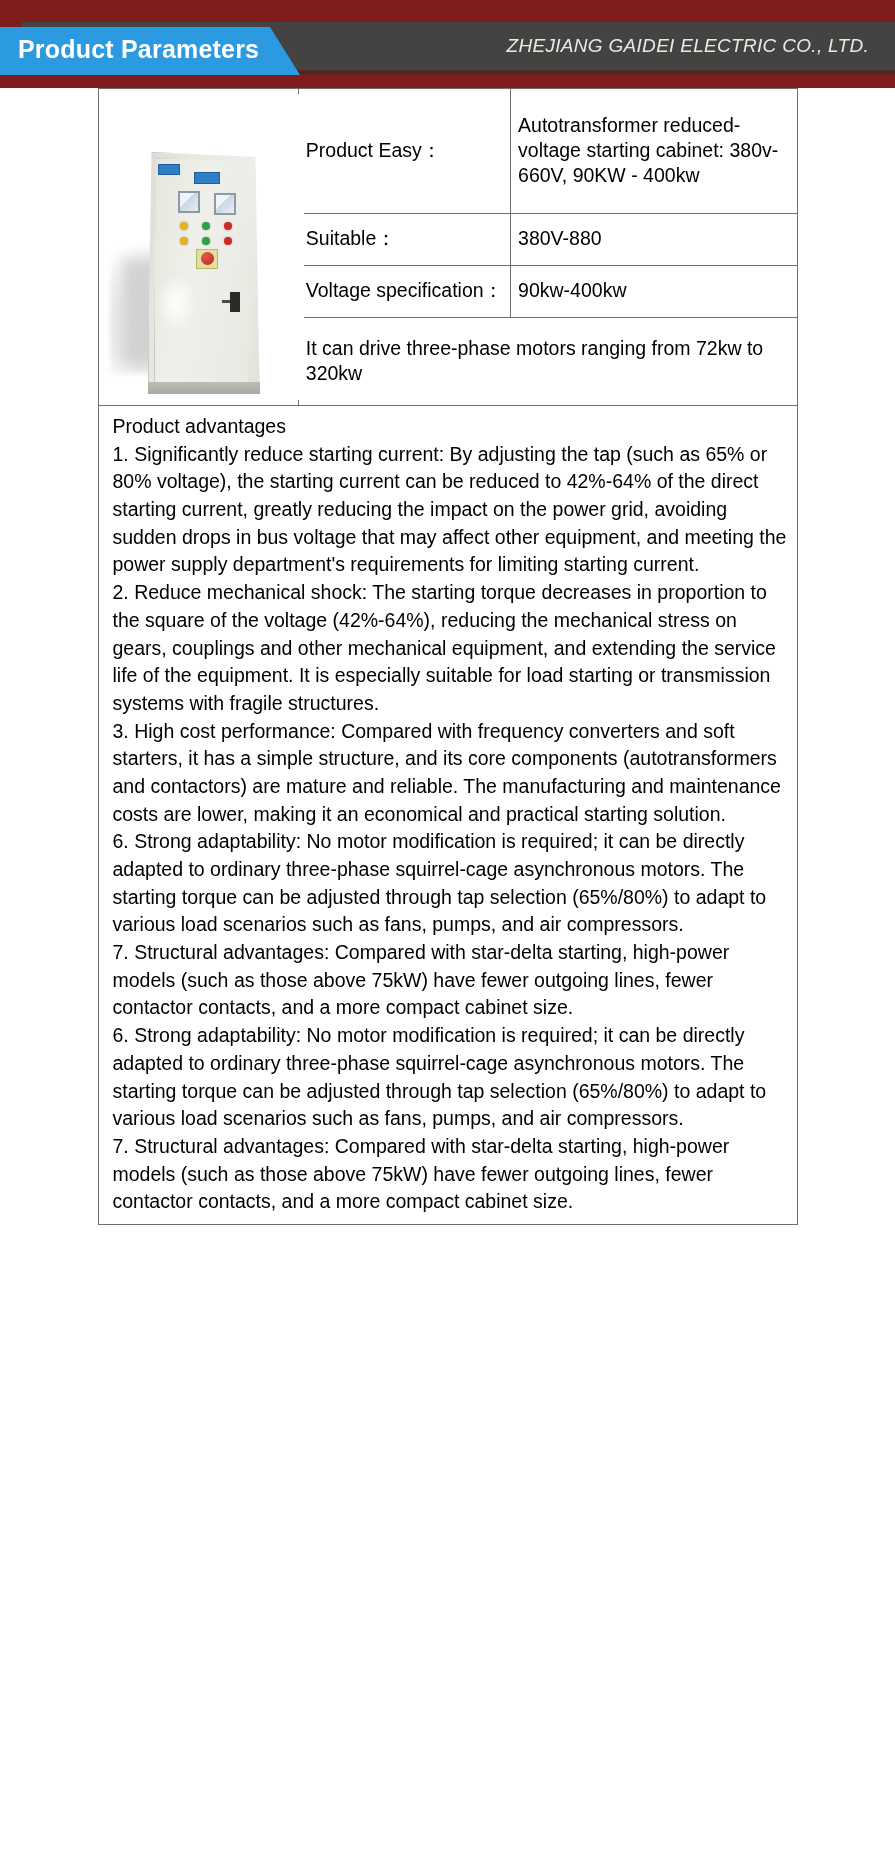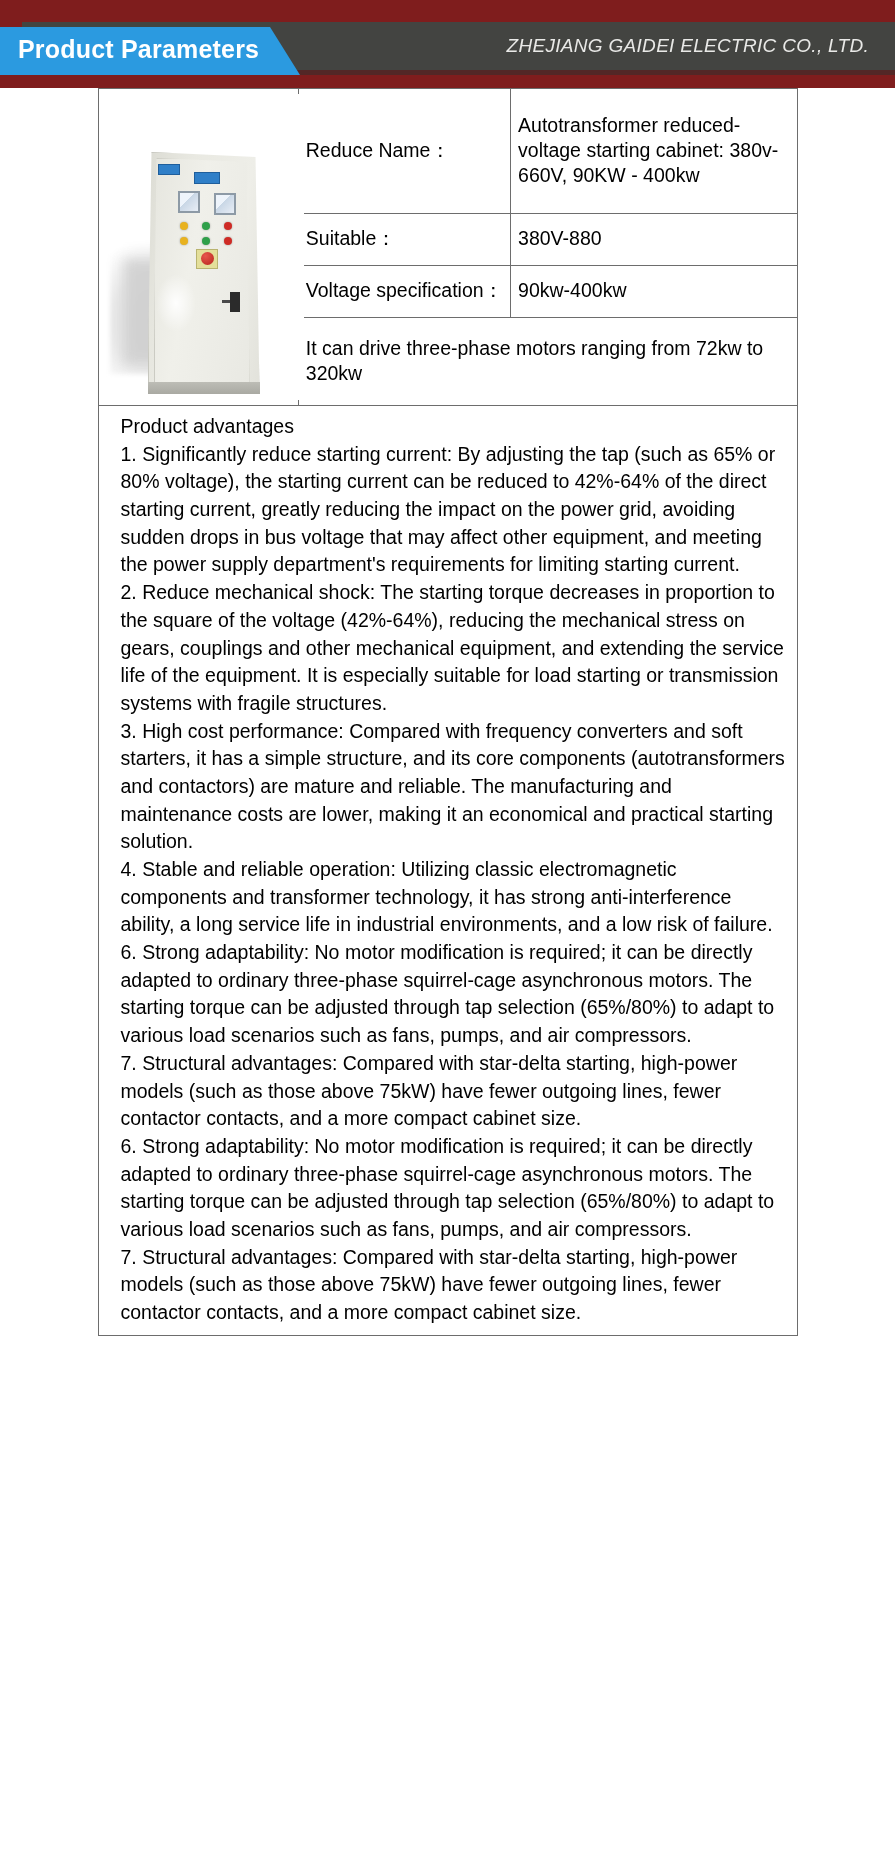--- a/index.html
+++ b/index.html
@@ -185,21 +185,21 @@
     width:10px; height:3px;
     background:#4a4a4a;
   }
 
   
   .body-wrap {
     margin:0 auto;
     width:700px;
     border:1px solid #6d6d6d;
     border-top:none;
-    padding:7px 10px 8px 22px;
+    padding:7px 10px 8px 14px;
   }
   .body-wrap p, .body-wrap .adv-title {
     font-size:19.5px;
     color:#000000;
     line-height:1.42;
     text-align:left;
   }
 </style>
 </head>
 <body>
@@ -233,21 +233,21 @@
           <div class="lamp g2"></div>
           <div class="lamp r1"></div>
           <div class="lamp r2"></div>
           <div class="estop-box"></div>
           <div class="estop-btn"></div>
           <div class="handle-rod"></div>
           <div class="handle"></div>
           <div class="cab-base"></div>
         </div>
       </td>
-      <td class="label-cell">Reduce Name：</td>
+      <td class="label-cell">Product Easy：</td>
       <td class="value-cell">Autotransformer reduced-voltage starting cabinet: 380v- 660V, 90KW - 400kw</td>
     </tr>
     <tr>
       <td class="label-cell">Suitable：</td>
       <td class="value-cell">380V-880</td>
     </tr>
     <tr>
       <td class="label-cell">Voltage specification：</td>
       <td class="value-cell">90kw-400kw</td>
     </tr>
@@ -255,19 +255,18 @@
       <td class="full-cell" colspan="2">It can drive three-phase motors ranging from 72kw to 320kw</td>
     </tr>
   </tbody>
     </table>
 
   <div class="body-wrap">
     <div class="adv-title">Product advantages</div>
     <p>1. Significantly reduce starting current: By adjusting the tap (such as 65% or 80% voltage), the starting current can be reduced to 42%-64% of the direct starting current, greatly reducing the impact on the power grid, avoiding sudden drops in bus voltage that may affect other equipment, and meeting the power supply department's requirements for limiting starting current.</p>
     <p>2. Reduce mechanical shock: The starting torque decreases in proportion to the square of the voltage (42%-64%), reducing the mechanical stress on gears, couplings and other mechanical equipment, and extending the service life of the equipment. It is especially suitable for load starting or transmission systems with fragile structures.</p>
     <p>3. High cost performance: Compared with frequency converters and soft starters, it has a simple structure, and its core components (autotransformers and contactors) are mature and reliable. The manufacturing and maintenance costs are lower, making it an economical and practical starting solution.</p>
-    <p>4. Stable and reliable operation: Utilizing classic electromagnetic components and transformer technology, it has strong anti-interference ability, a long service life in industrial environments, and a low risk of failure.</p>
     <p>6. Strong adaptability: No motor modification is required; it can be directly adapted to ordinary three-phase squirrel-cage asynchronous motors. The starting torque can be adjusted through tap selection (65%/80%) to adapt to various load scenarios such as fans, pumps, and air compressors.</p>
     <p>7. Structural advantages: Compared with star-delta starting, high-power models (such as those above 75kW) have fewer outgoing lines, fewer contactor contacts, and a more compact cabinet size.</p>
     <p>6. Strong adaptability: No motor modification is required; it can be directly adapted to ordinary three-phase squirrel-cage asynchronous motors. The starting torque can be adjusted through tap selection (65%/80%) to adapt to various load scenarios such as fans, pumps, and air compressors.</p>
     <p>7. Structural advantages: Compared with star-delta starting, high-power models (such as those above 75kW) have fewer outgoing lines, fewer contactor contacts, and a more compact cabinet size.</p>
   </div>
 </div>
 
 </body></html>

